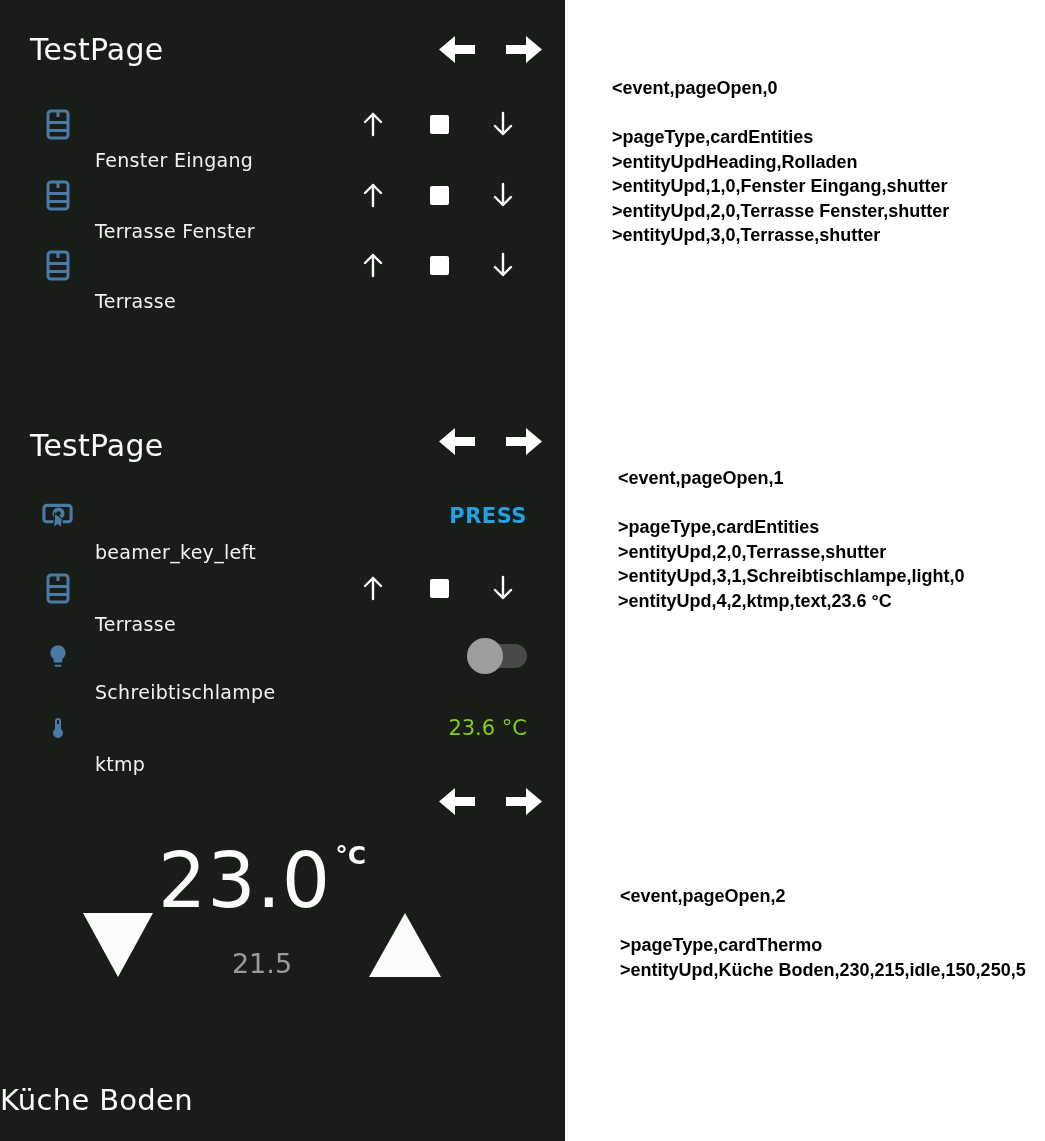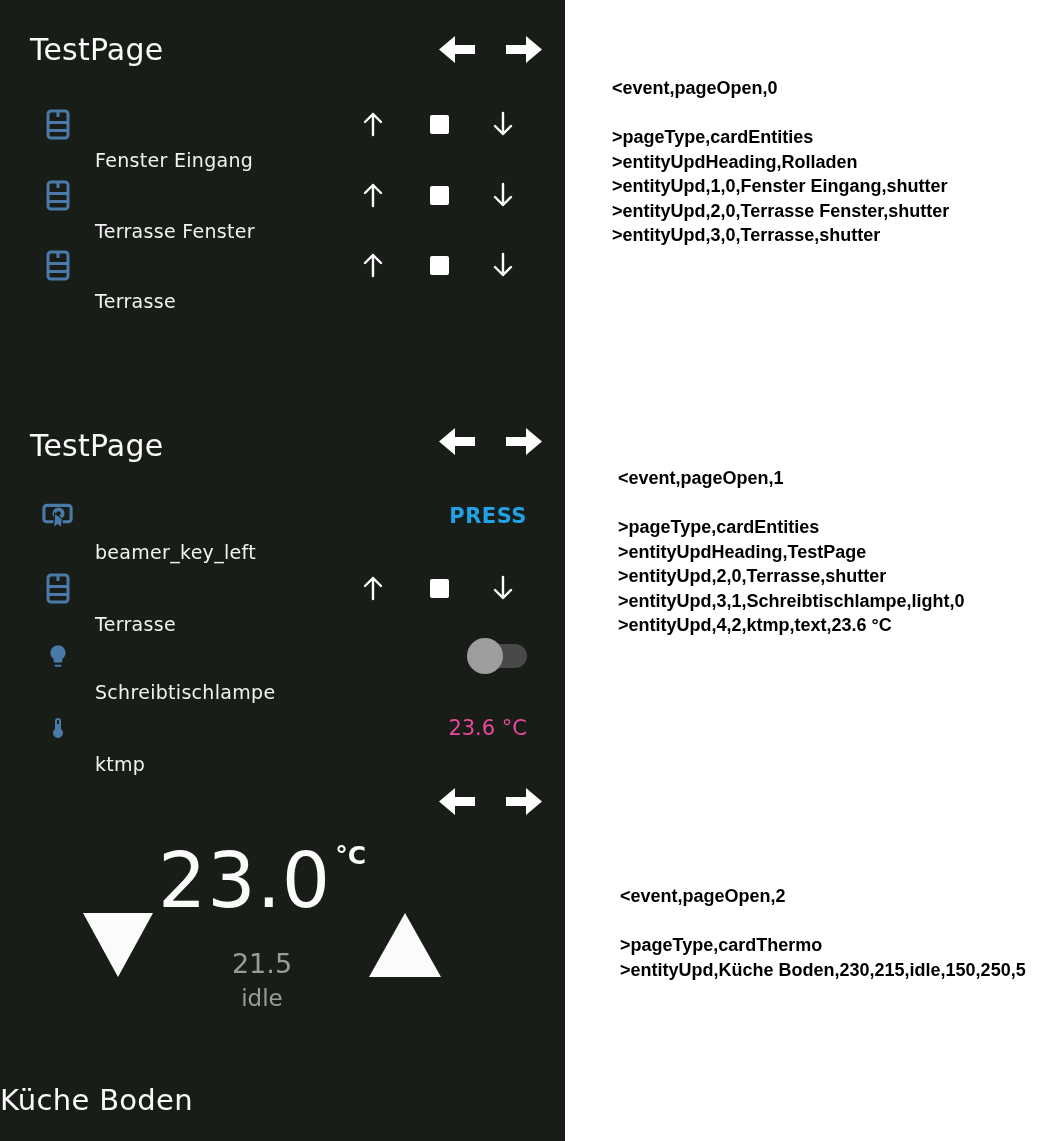--- a/index.html
+++ b/index.html
@@ -16,21 +16,21 @@
   .row { position:absolute; left:0; width:565px; height:56px; }
   .row .icon-box { position:absolute; left:42px; top:50%; transform:translateY(-50%); width:32px; height:36px; display:flex; align-items:center; justify-content:center; }
   .row .label { position:absolute; left:95px; top:50%; transform:translateY(-50%); font-size:19px; color:#f2f2f2; letter-spacing:.3px; white-space:nowrap;margin-top:36px; }
 
   .ctl { position:absolute; top:50%; transform:translateY(-50%); width:54px; height:44px; display:flex; align-items:center; justify-content:center; cursor:pointer; }
   .ctl.up   { left:346px; }
   .ctl.stop { left:412px; }
   .ctl.down { left:476px; }
   .stop-sq { width:19px; height:19px; background:#ffffff; border-radius:2px; }
 
-  .value-right { position:absolute; right:38px; top:50%; transform:translateY(-50%); font-size:21px; color:#ec4899; white-space:nowrap; }
+  .value-right { position:absolute; right:38px; top:50%; transform:translateY(-50%); font-size:21px; color:#84cc16; white-space:nowrap; }
   .value-press { font-weight:600; letter-spacing:.5px; cursor:pointer; }
 
   .toggle { position:absolute; right:38px; top:50%; transform:translateY(-50%); width:60px; height:38px; cursor:pointer; }
   .toggle .track { position:absolute; left:5px; top:7px; width:55px; height:24px; border-radius:12px; background:#494949; }
   .toggle .knob { position:absolute; left:0; top:1px; width:36px; height:36px; border-radius:50%; background:#9e9e9e; }
 
   
   .temp-wrap { position:absolute; left:0; top:78px; width:524px; text-align:center; color:#fbfbfb; }
   .temp-big { font-size:76px; font-weight:400; line-height:1; letter-spacing:1px; }
   .temp-unit { font-size:25px; font-weight:700; vertical-align:top; position:relative; top:-2px; margin-left:4px; }
@@ -225,40 +225,38 @@
         <svg width="72" height="66" viewBox="0 0 72 66">
             <polygon points="1,1 71,1 36,65" fill="#fbfbfb"></polygon>
           </svg>
       </span>
       <span class="tri up-tri">
         <svg width="74" height="66" viewBox="0 0 74 66">
             <polygon points="37,1 73,65 1,65" fill="#fbfbfb"></polygon>
           </svg>
       </span>
       <div class="setpoint">21.5</div>
-      <div class="hvac-state">idle</div>
       <div class="thermo-title">Küche Boden</div>
     </div>
 
   </div>
 
   <div class="log-block" style="left:612px; top:76px;">
       <div class="log-line">&lt;event,pageOpen,0</div>
       <div class="log-line">&nbsp;</div>
       <div class="log-line">&gt;pageType,cardEntities</div>
       <div class="log-line">&gt;entityUpdHeading,Rolladen</div>
       <div class="log-line">&gt;entityUpd,1,0,Fenster Eingang,shutter</div>
       <div class="log-line">&gt;entityUpd,2,0,Terrasse Fenster,shutter</div>
       <div class="log-line">&gt;entityUpd,3,0,Terrasse,shutter</div>
     </div>
   <div class="log-block" style="left:618px; top:466px;">
       <div class="log-line">&lt;event,pageOpen,1</div>
       <div class="log-line">&nbsp;</div>
       <div class="log-line">&gt;pageType,cardEntities</div>
-      <div class="log-line">&gt;entityUpdHeading,TestPage</div>
       <div class="log-line">&gt;entityUpd,2,0,Terrasse,shutter</div>
       <div class="log-line">&gt;entityUpd,3,1,Schreibtischlampe,light,0</div>
       <div class="log-line">&gt;entityUpd,4,2,ktmp,text,23.6 °C</div>
     </div>
   <div class="log-block" style="left:620px; top:884px;">
       <div class="log-line">&lt;event,pageOpen,2</div>
       <div class="log-line">&nbsp;</div>
       <div class="log-line">&gt;pageType,cardThermo</div>
       <div class="log-line">&gt;entityUpd,Küche Boden,230,215,idle,150,250,5</div>
     </div>

